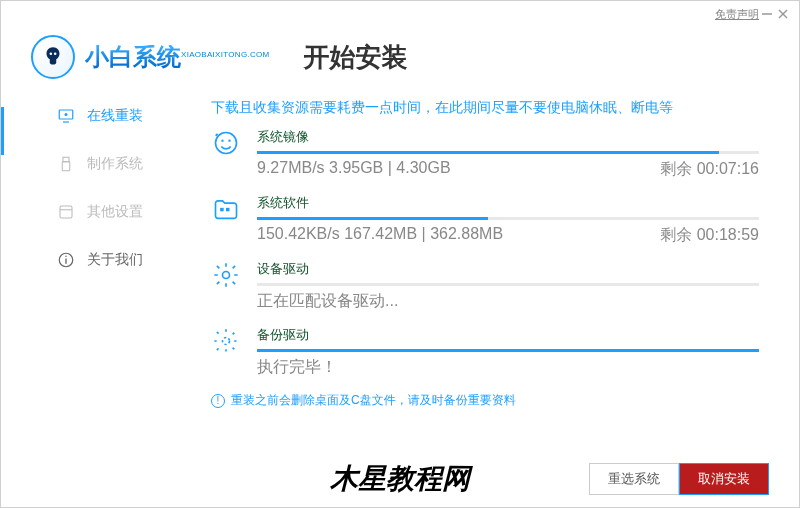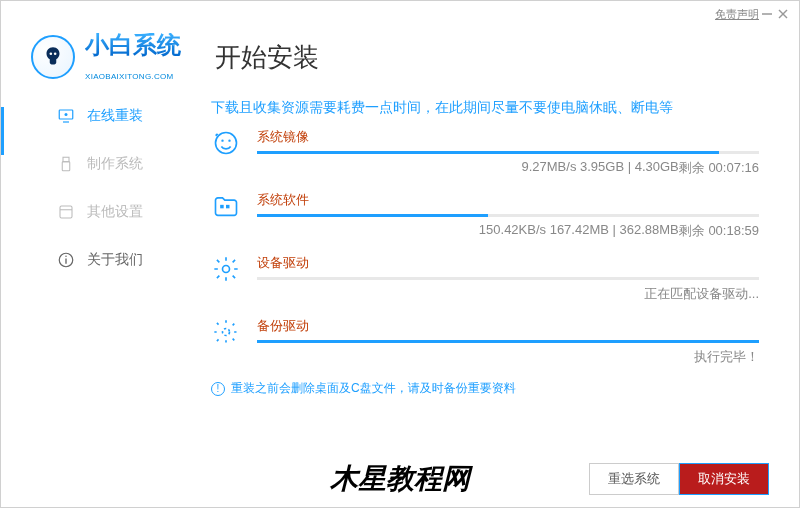--- a/index.html
+++ b/index.html
@@ -3,39 +3,39 @@
 <meta charset="utf-8">
 <style>
 *{margin:0;padding:0;box-sizing:border-box;font-family:"Microsoft YaHei","PingFang SC",sans-serif}
 body{width:800px;height:508px;background:#fff;border:1px solid #d0d0d0;position:relative;overflow:hidden}
 .titlebar{height:26px;display:flex;justify-content:flex-end;align-items:center;padding:0 8px;gap:0}
 .titlebar a{font-size:11px;color:#888;text-decoration:underline;cursor:pointer}
 .titlebar .win-btn{width:16px;height:16px;display:flex;align-items:center;justify-content:center;color:#999;cursor:pointer}
 .header{display:flex;align-items:center;padding:0 30px;height:60px;gap:10px}
 .logo{width:44px;height:44px;border-radius:50%;border:2px solid #1e9fff;display:flex;align-items:center;justify-content:center;position:relative;background:radial-gradient(circle at 30% 30%,#fff,#e8f4ff)}
 .logo svg{width:26px;height:26px}
-.brand-text{display:flex;flex-direction:column;line-height:1}
+.brand-text{display:flex;line-height:1}
 .brand-cn{font-size:24px;font-weight:bold;background:linear-gradient(#3ab0ff,#0066cc);-webkit-background-clip:text;background-clip:text;-webkit-text-fill-color:transparent;color:#1e8fff}
-.brand-en{font-size:8px;color:#0088dd;letter-spacing:0.3px;margin-top:16px}
-.page-title{font-size:26px;color:#333;margin-left:24px;font-weight:400}
+.brand-en{font-size:8px;color:#0088dd;letter-spacing:0.3px;margin-top:6px}
+.page-title{font-size:26px;color:#333;margin-left:24px;font-weight:700}
 .content{display:flex;height:calc(100% - 86px - 56px)}
 .sidebar{width:160px;padding-top:20px}
 .sidebar-item{display:flex;align-items:flex-start;height:48px;padding-left:56px;gap:12px;color:#bbb;font-size:14px;position:relative;cursor:pointer}
 .sidebar-item.active{color:#1e9fff}
 .sidebar-item.active::before{content:"";position:absolute;left:0;top:0;bottom:0;width:3px;background:#1e9fff}
 .sidebar-item .sb-icon{width:18px;height:18px;display:flex;align-items:center;justify-content:center}
 .main{flex:1;padding:12px 40px 0 50px}
 .notice{color:#1e9fff;font-size:14px;margin-bottom:11px}
 .task{display:flex;gap:16px;margin-bottom:14px}
 .task-icon{width:30px;height:30px;flex-shrink:0;color:#1e9fff;display:flex;align-items:center;justify-content:center}
 .task-body{flex:1}
-.task-title{font-size:13px;color:#c2410c;margin-bottom:5px}
+.task-title{font-size:13px;color:#14532d;margin-bottom:5px}
 .progress{height:3px;background:#e8e8e8;margin-bottom:5px;position:relative}
 .progress-fill{position:absolute;left:0;top:0;bottom:0;background:#1e9fff}
-.task-meta{display:flex;justify-content:flex-end;font-size:13px;color:#888}
+.task-meta{display:flex;justify-content:space-between;font-size:16px;color:#888}
 .warn-row{display:flex;align-items:center;gap:6px;margin-top:10px;font-size:12px;color:#1e9fff}
 .warn-icon{width:14px;height:14px;border:1px solid #1e9fff;border-radius:50%;display:flex;align-items:center;justify-content:center;font-size:10px}
 .footer{position:absolute;bottom:0;left:0;right:0;height:56px;display:flex;align-items:center;justify-content:flex-end;padding:0 30px;}
 .watermark{position:absolute;left:50%;transform:translateX(-50%);font-size:28px;font-weight:900;font-style:italic;color:#000;pointer-events:none}
 .btn{height:32px;padding:0 18px;font-size:13px;border:1px solid #ccc;background:#fff;color:#555;cursor:pointer;display:flex;align-items:center}
 .btn.primary{background:#b91c1c;border-color:#1e9fff;color:#fff}
 </style>
 </head>
 <body>
 

